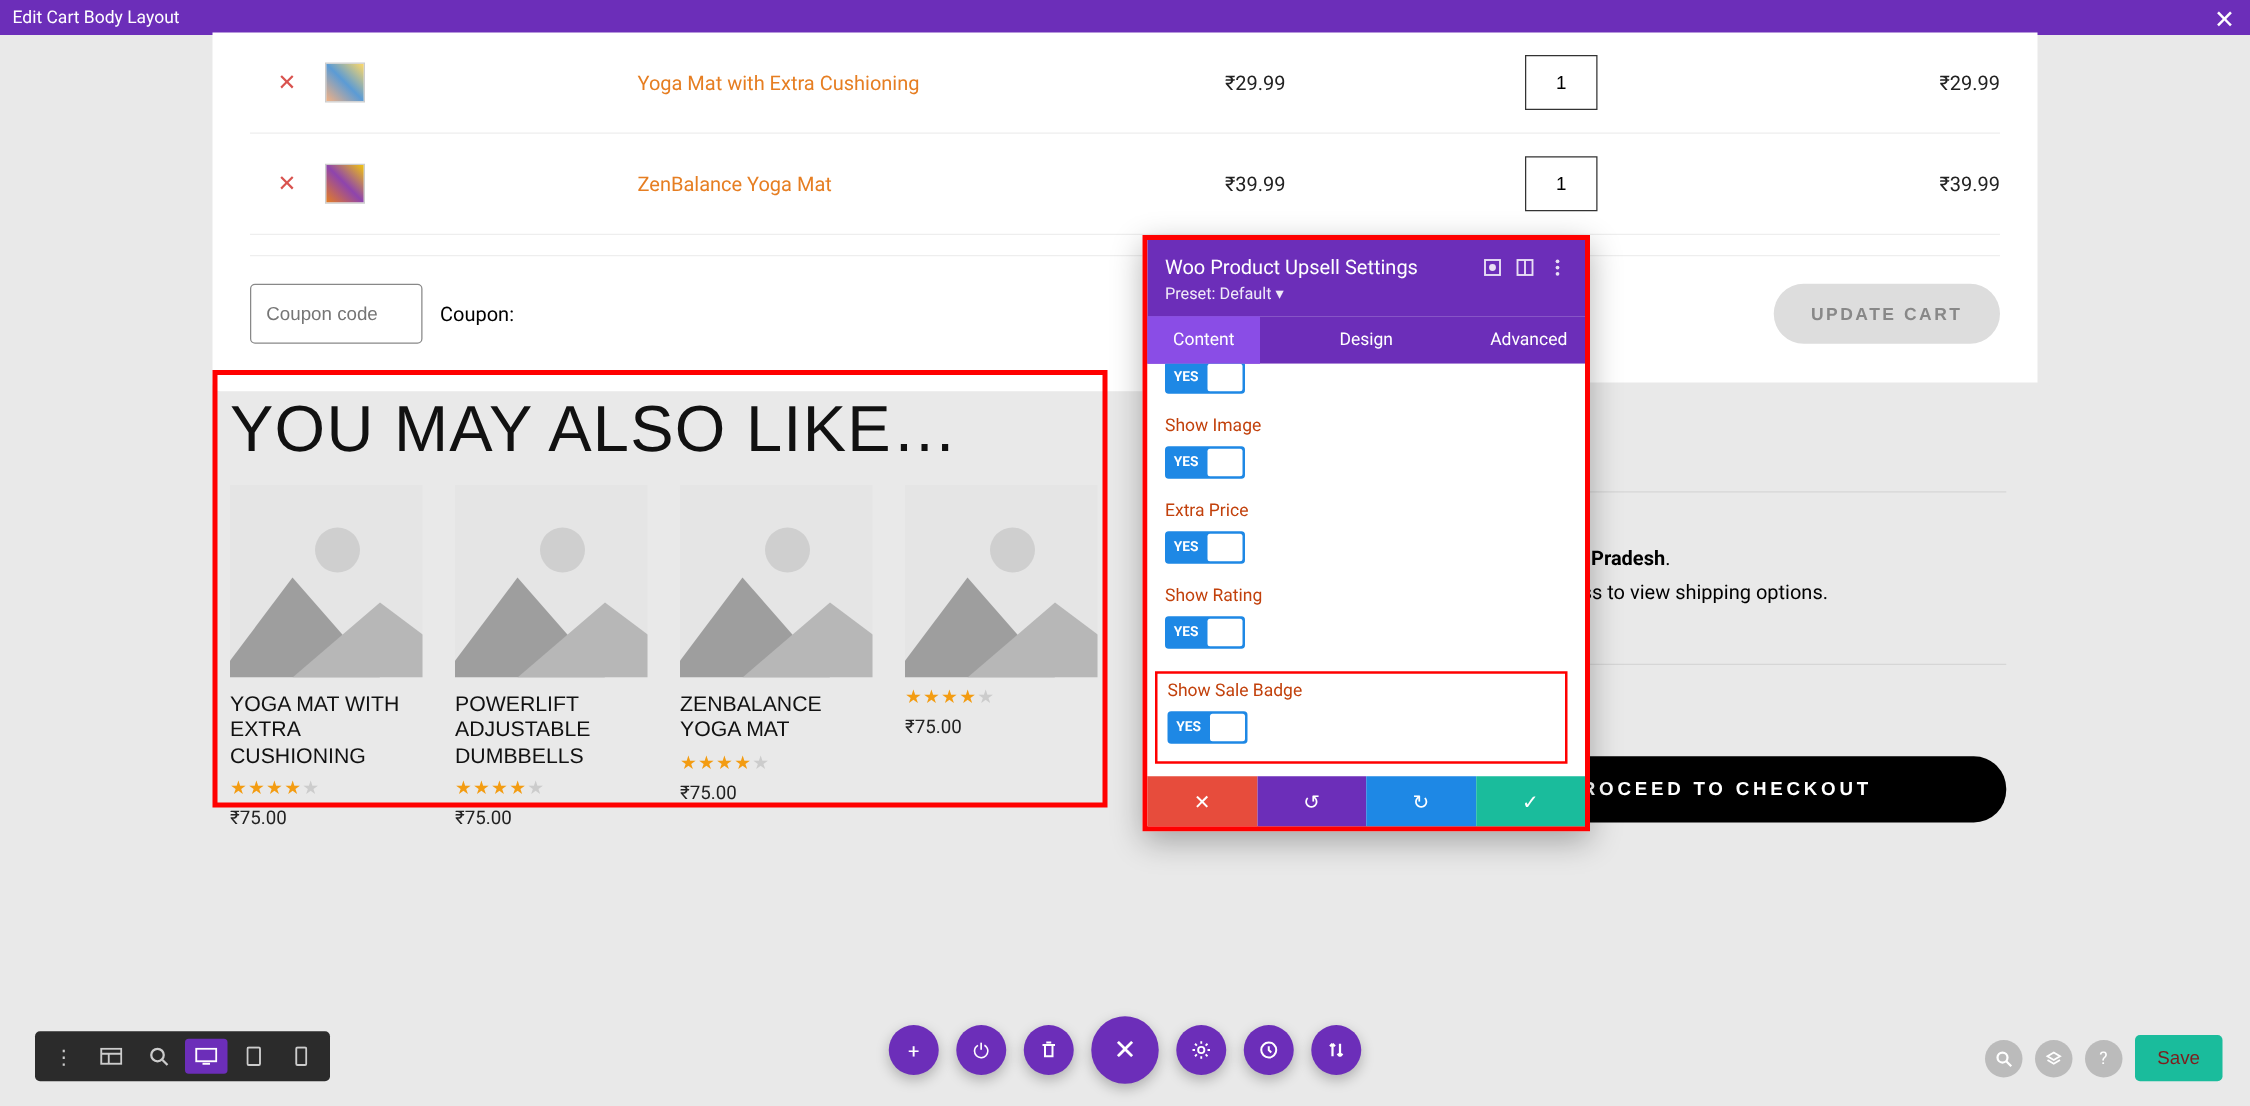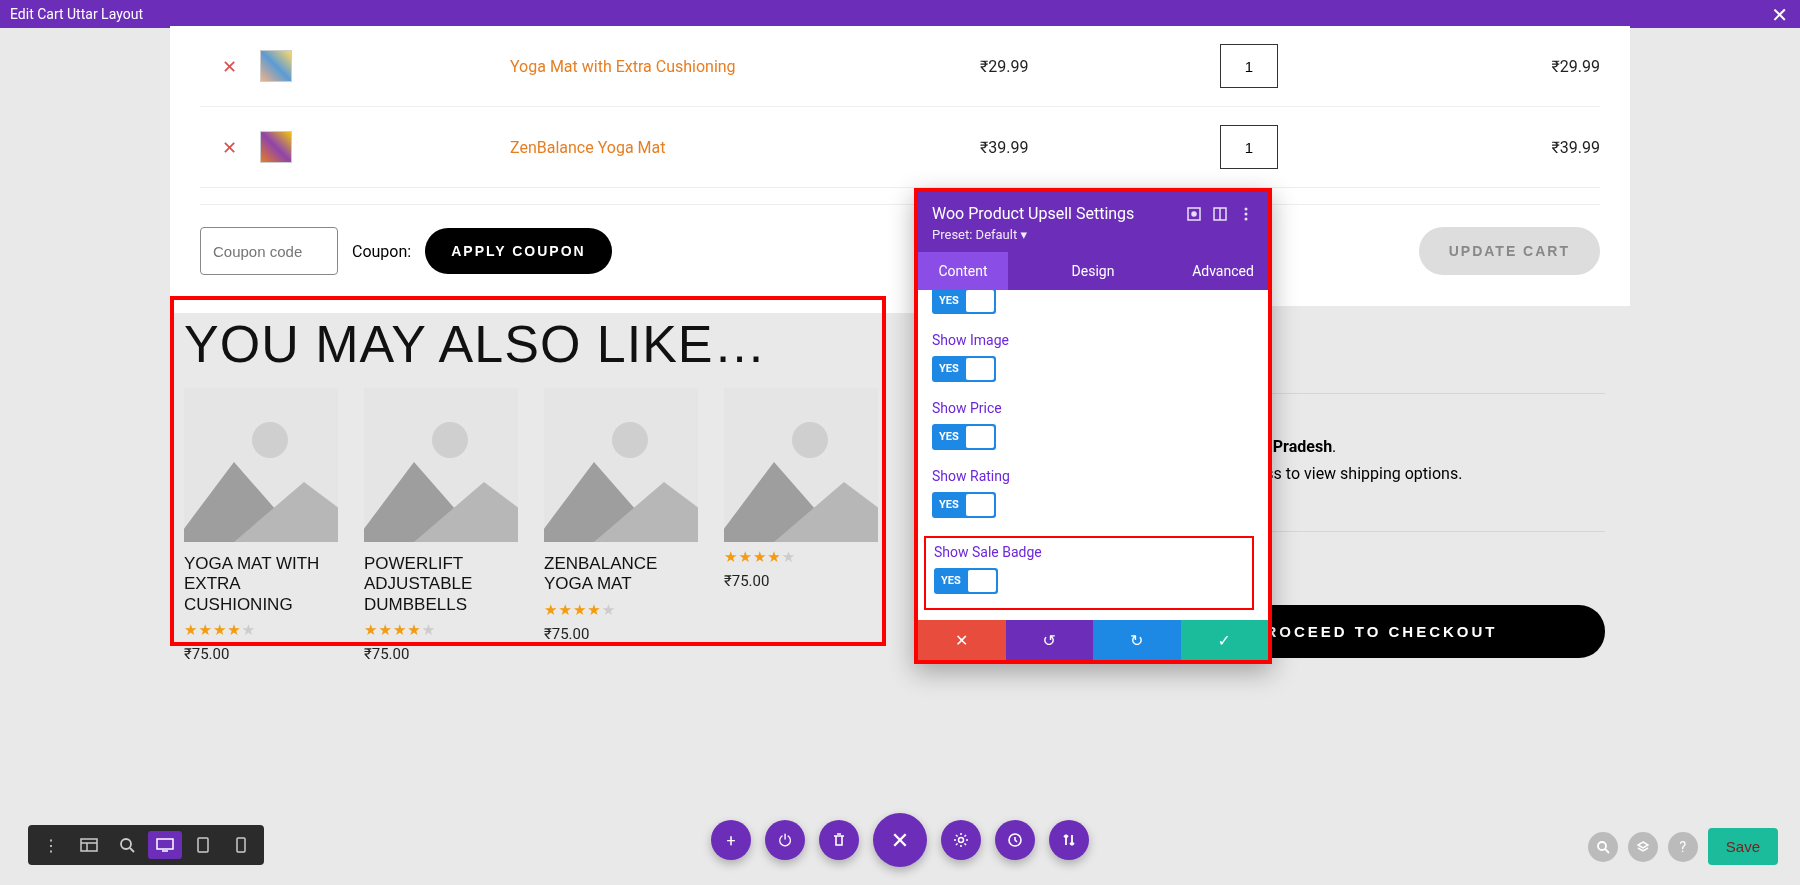--- a/index.html
+++ b/index.html
@@ -43,21 +43,21 @@
 .sp-header { background: #6c2eb9; color: #fff; padding: 12px 14px 10px 14px; }
 .sp-title-row { display: flex; align-items: center; gap: 10px; }
 .sp-title { font-size: 16px; flex: 1; }
 .sp-icon { width: 16px; height: 16px; opacity: .85; cursor: pointer; }
 .sp-preset { font-size: 13px; opacity: .9; margin-top: 4px; }
 .sp-tabs { display: flex; background: #6c2eb9; gap: 40px; }
 .sp-tab { flex: 1; text-align: center; padding: 11px 0; color: #fff; font-size: 14px; cursor: pointer; }
 .sp-tab.active { background: #8a4de6; }
 .sp-body { padding: 0 14px 16px 14px; background: #fff; max-height: 330px; overflow: hidden; }
 .sp-setting { margin-top: 14px; }
-.sp-label { font-size: 14px; color: #6d28d9; margin-bottom: 8px; }
+.sp-label { font-size: 14px; color: #c2410c; margin-bottom: 8px; }
 .toggle { display: inline-block; width: 64px; height: 26px; background: #1e88e5; border-radius: 3px; position: relative; cursor: pointer; }
 .toggle .txt { color: #fff; font-size: 11px; font-weight: 700; position: absolute; left: 7px; top: 6px; }
 .toggle .knob { position: absolute; right: 2px; top: 2px; width: 28px; height: 22px; background: #fff; border-radius: 2px; }
 .sp-setting.highlight { border: 2px solid #f00; padding: 6px 8px 10px 8px; margin-left: -8px; margin-top: 14px; }
 .sp-actions { display: flex; }
 .sp-act { flex: 1; height: 40px; display: flex; align-items: center; justify-content: center; color: #fff; cursor: pointer; }
 .sp-act.red { background: #e74c3c; }
 .sp-act.purple { background: #6c2eb9; }
 .sp-act.blue { background: #1e88e5; }
 .sp-act.green { background: #1abc9c; }
@@ -69,21 +69,21 @@
 .bc-btn.big { width: 54px; height: 54px; font-size: 22px; }
 .bottom-right { position: absolute; right: 22px; bottom: 20px; display: flex; gap: 10px; align-items: center; }
 .br-circ { width: 30px; height: 30px; border-radius: 50%; background: #bbb; color: #fff; display: flex; align-items: center; justify-content: center; font-size: 14px; cursor: pointer; }
 .save-btn { background: #1abc9c; color: #7f1d1d; border: none; border-radius: 4px; padding: 10px 18px; font-size: 15px; cursor: pointer; }
 svg { display: block; }
 </style>
 </head>
 <body>
 
 <div class="top-bar">
-  <span>Edit Cart Uttar Layout</span>
+  <span>Edit Cart Body Layout</span>
   <span class="close">✕</span>
 </div>
 
 <div class="main-card">
   <div class="cart-row">
     <div class="remove">✕</div>
     <div class="thumb">
         <div class="img"></div>
       </div>
     <div class="name">Yoga Mat with Extra Cushioning</div>
@@ -97,21 +97,20 @@
         <div class="img" style="background:linear-gradient(45deg,#e67e22,#8e44ad,#f1c40f)"></div>
       </div>
     <div class="name">ZenBalance Yoga Mat</div>
     <div class="price">₹39.99</div>
     <div class="qty"><input value="1" style=""></div>
     <div class="subtotal">₹39.99</div>
   </div>
   <div class="coupon-row">
     <input class="coupon-input" placeholder="Coupon code" style="">
     <span class="coupon-label">Coupon:</span>
-    <button class="apply-btn">APPLY COUPON</button>
     <button class="update-btn">UPDATE CART</button>
   </div>
 </div>
 
 <div class="upsell-box">
   <div class="upsell-title">You may also like…</div>
   <div class="upsell-grid">
     <div class="upsell-item">
       <div class="placeholder-img">
           <div class="ph-sun"></div>
@@ -201,21 +200,21 @@
     <div class="sp-tab">Design</div>
     <div class="sp-tab">Advanced</div>
   </div>
   <div class="sp-body">
     <div class="toggle" style="margin-top:-2px"><span class="txt">YES</span><span class="knob"></span></div>
     <div class="sp-setting">
       <div class="sp-label">Show Image</div>
       <div class="toggle"><span class="txt">YES</span><span class="knob"></span></div>
     </div>
     <div class="sp-setting">
-      <div class="sp-label">Show Price</div>
+      <div class="sp-label">Extra Price</div>
       <div class="toggle"><span class="txt">YES</span><span class="knob"></span></div>
     </div>
     <div class="sp-setting">
       <div class="sp-label">Show Rating</div>
       <div class="toggle"><span class="txt">YES</span><span class="knob"></span></div>
     </div>
     <div class="sp-setting highlight">
       <div class="sp-label">Show Sale Badge</div>
       <div class="toggle"><span class="txt">YES</span><span class="knob"></span></div>
     </div>

